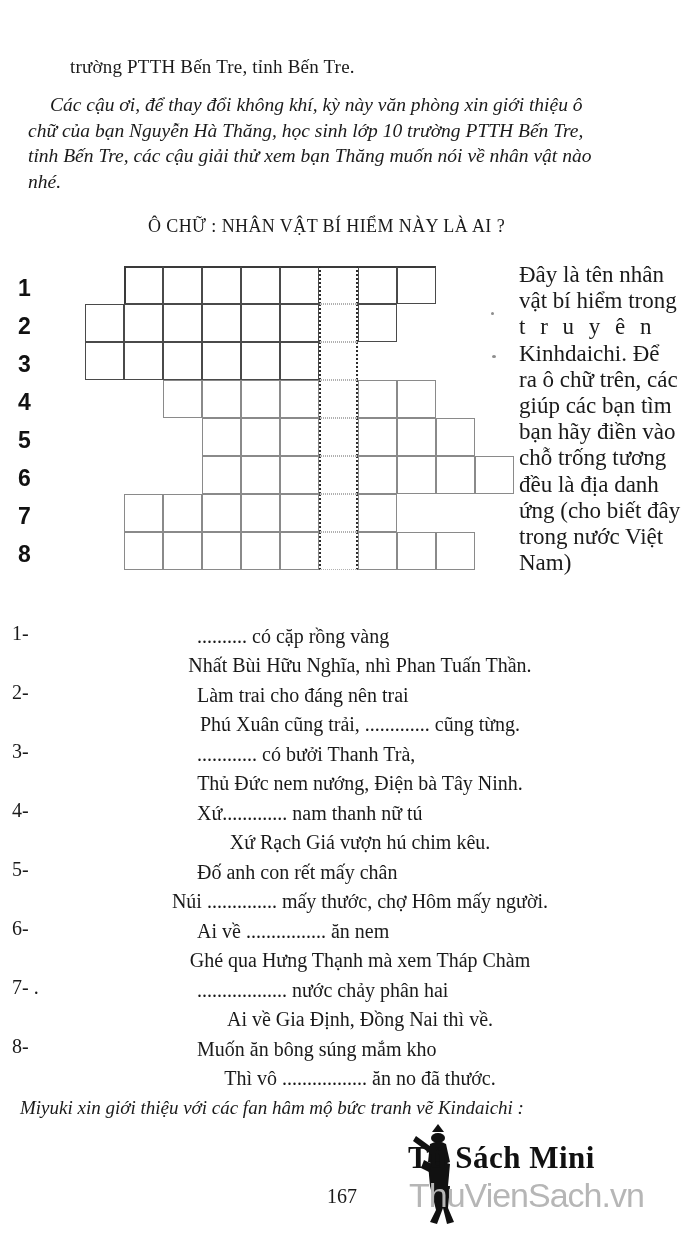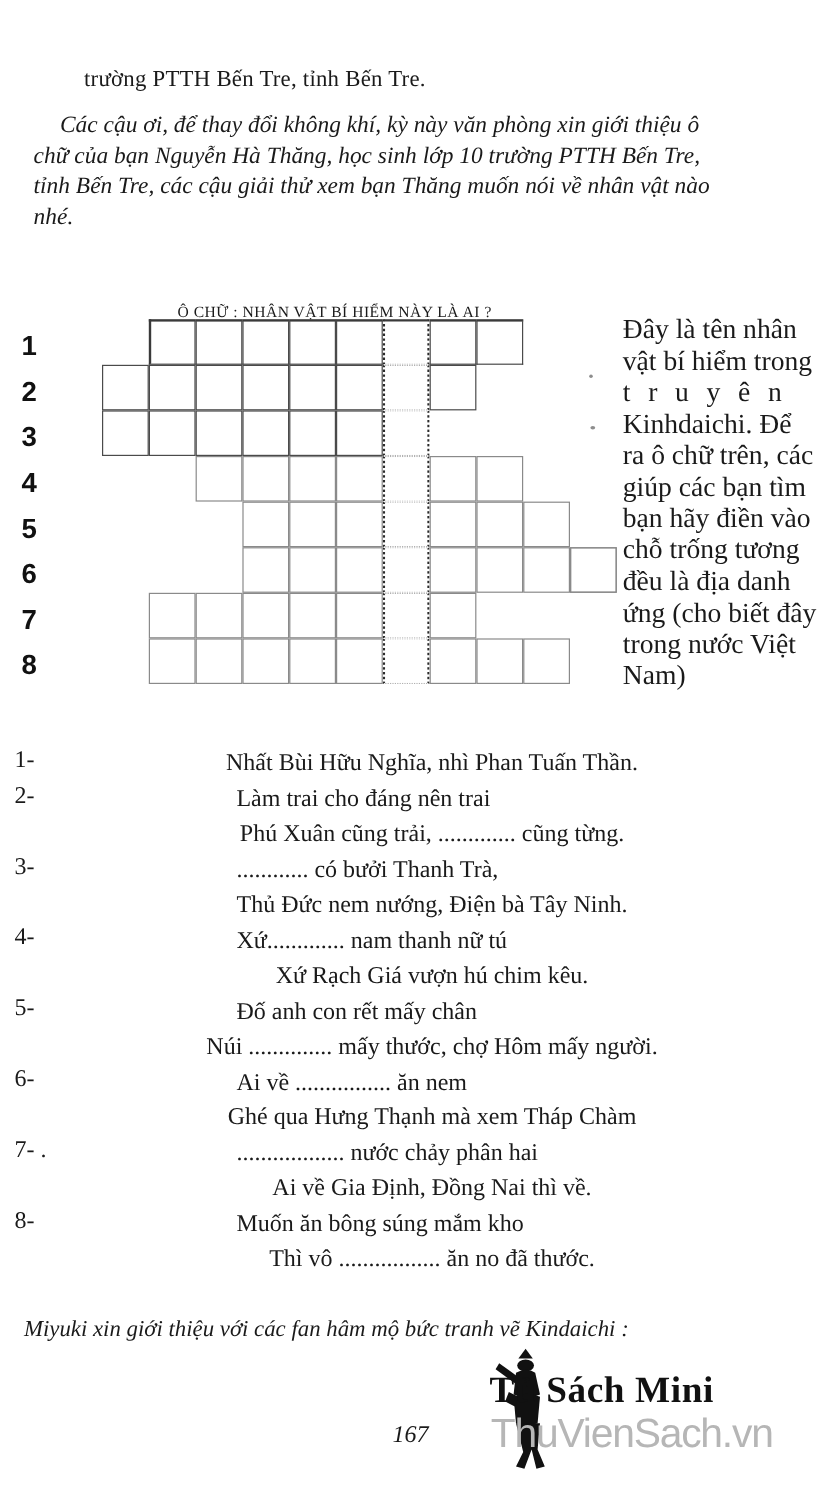--- a/index.html
+++ b/index.html
@@ -21,21 +21,21 @@
   .intro{
     position:absolute;left:28px;top:92px;width:648px;
     font-style:italic;font-size:19.5px;line-height:25.5px;
     text-align:justify;
   }
   .intro .l1{display:block;text-indent:22px;}
   .intro .l2,.intro .l3,.intro .l4{display:block;}
 
   .xword-title{
     position:absolute;left:148px;top:216px;
-    font-size:13px;letter-spacing:.4px;margin-top:36px;
+    font-size:18px;letter-spacing:.4px;
   }
 
   
   .side-note{
     position:absolute;left:519px;top:262px;width:176px;
     font-size:23px;line-height:26.2px;
   }
   .side-note div{white-space:nowrap;}
   .side-note .spread{letter-spacing:4.5px;}
 
@@ -73,21 +73,20 @@
   }
 
   
   .miyuki{
     position:absolute;left:20px;top:1097px;
     font-style:italic;font-size:19px;white-space:nowrap;
   }
   .pagenum{
     position:absolute;left:327px;top:1185px;
     font-size:20px;
-    font-style:italic;
   }
   .logo{
     position:absolute;left:408px;top:1140px;
     font-family:"Liberation Serif", serif;
     font-weight:bold;font-size:31px;letter-spacing:.5px;color:#111;
   }
   .logo-fig{
     position:absolute;left:408px;top:1118px;width:52px;height:112px;
   }
   .watermark{
@@ -197,20 +196,21 @@
       <div>chỗ trống tương</div>
       <div>đều là địa danh</div>
       <div>ứng (cho biết đây</div>
       <div>trong nước Việt</div>
       <div>Nam)</div>
     </div>
 
   <div class="clues" id="clues">
       <div class="clue">
         <span class="num">1-</span>
+        <span class="a">.......... có cặp rồng vàng</span>
         <span class="b">Nhất Bùi Hữu Nghĩa, nhì Phan Tuấn Thần.</span>
       </div>
       <div class="clue">
         <span class="num">2-</span>
         <span class="a">Làm trai cho đáng nên trai</span>
         <span class="b">Phú Xuân cũng trải, ............. cũng từng.</span>
       </div>
       <div class="clue">
         <span class="num">3-</span>
         <span class="a">............ có bưởi Thanh Trà,</span>

